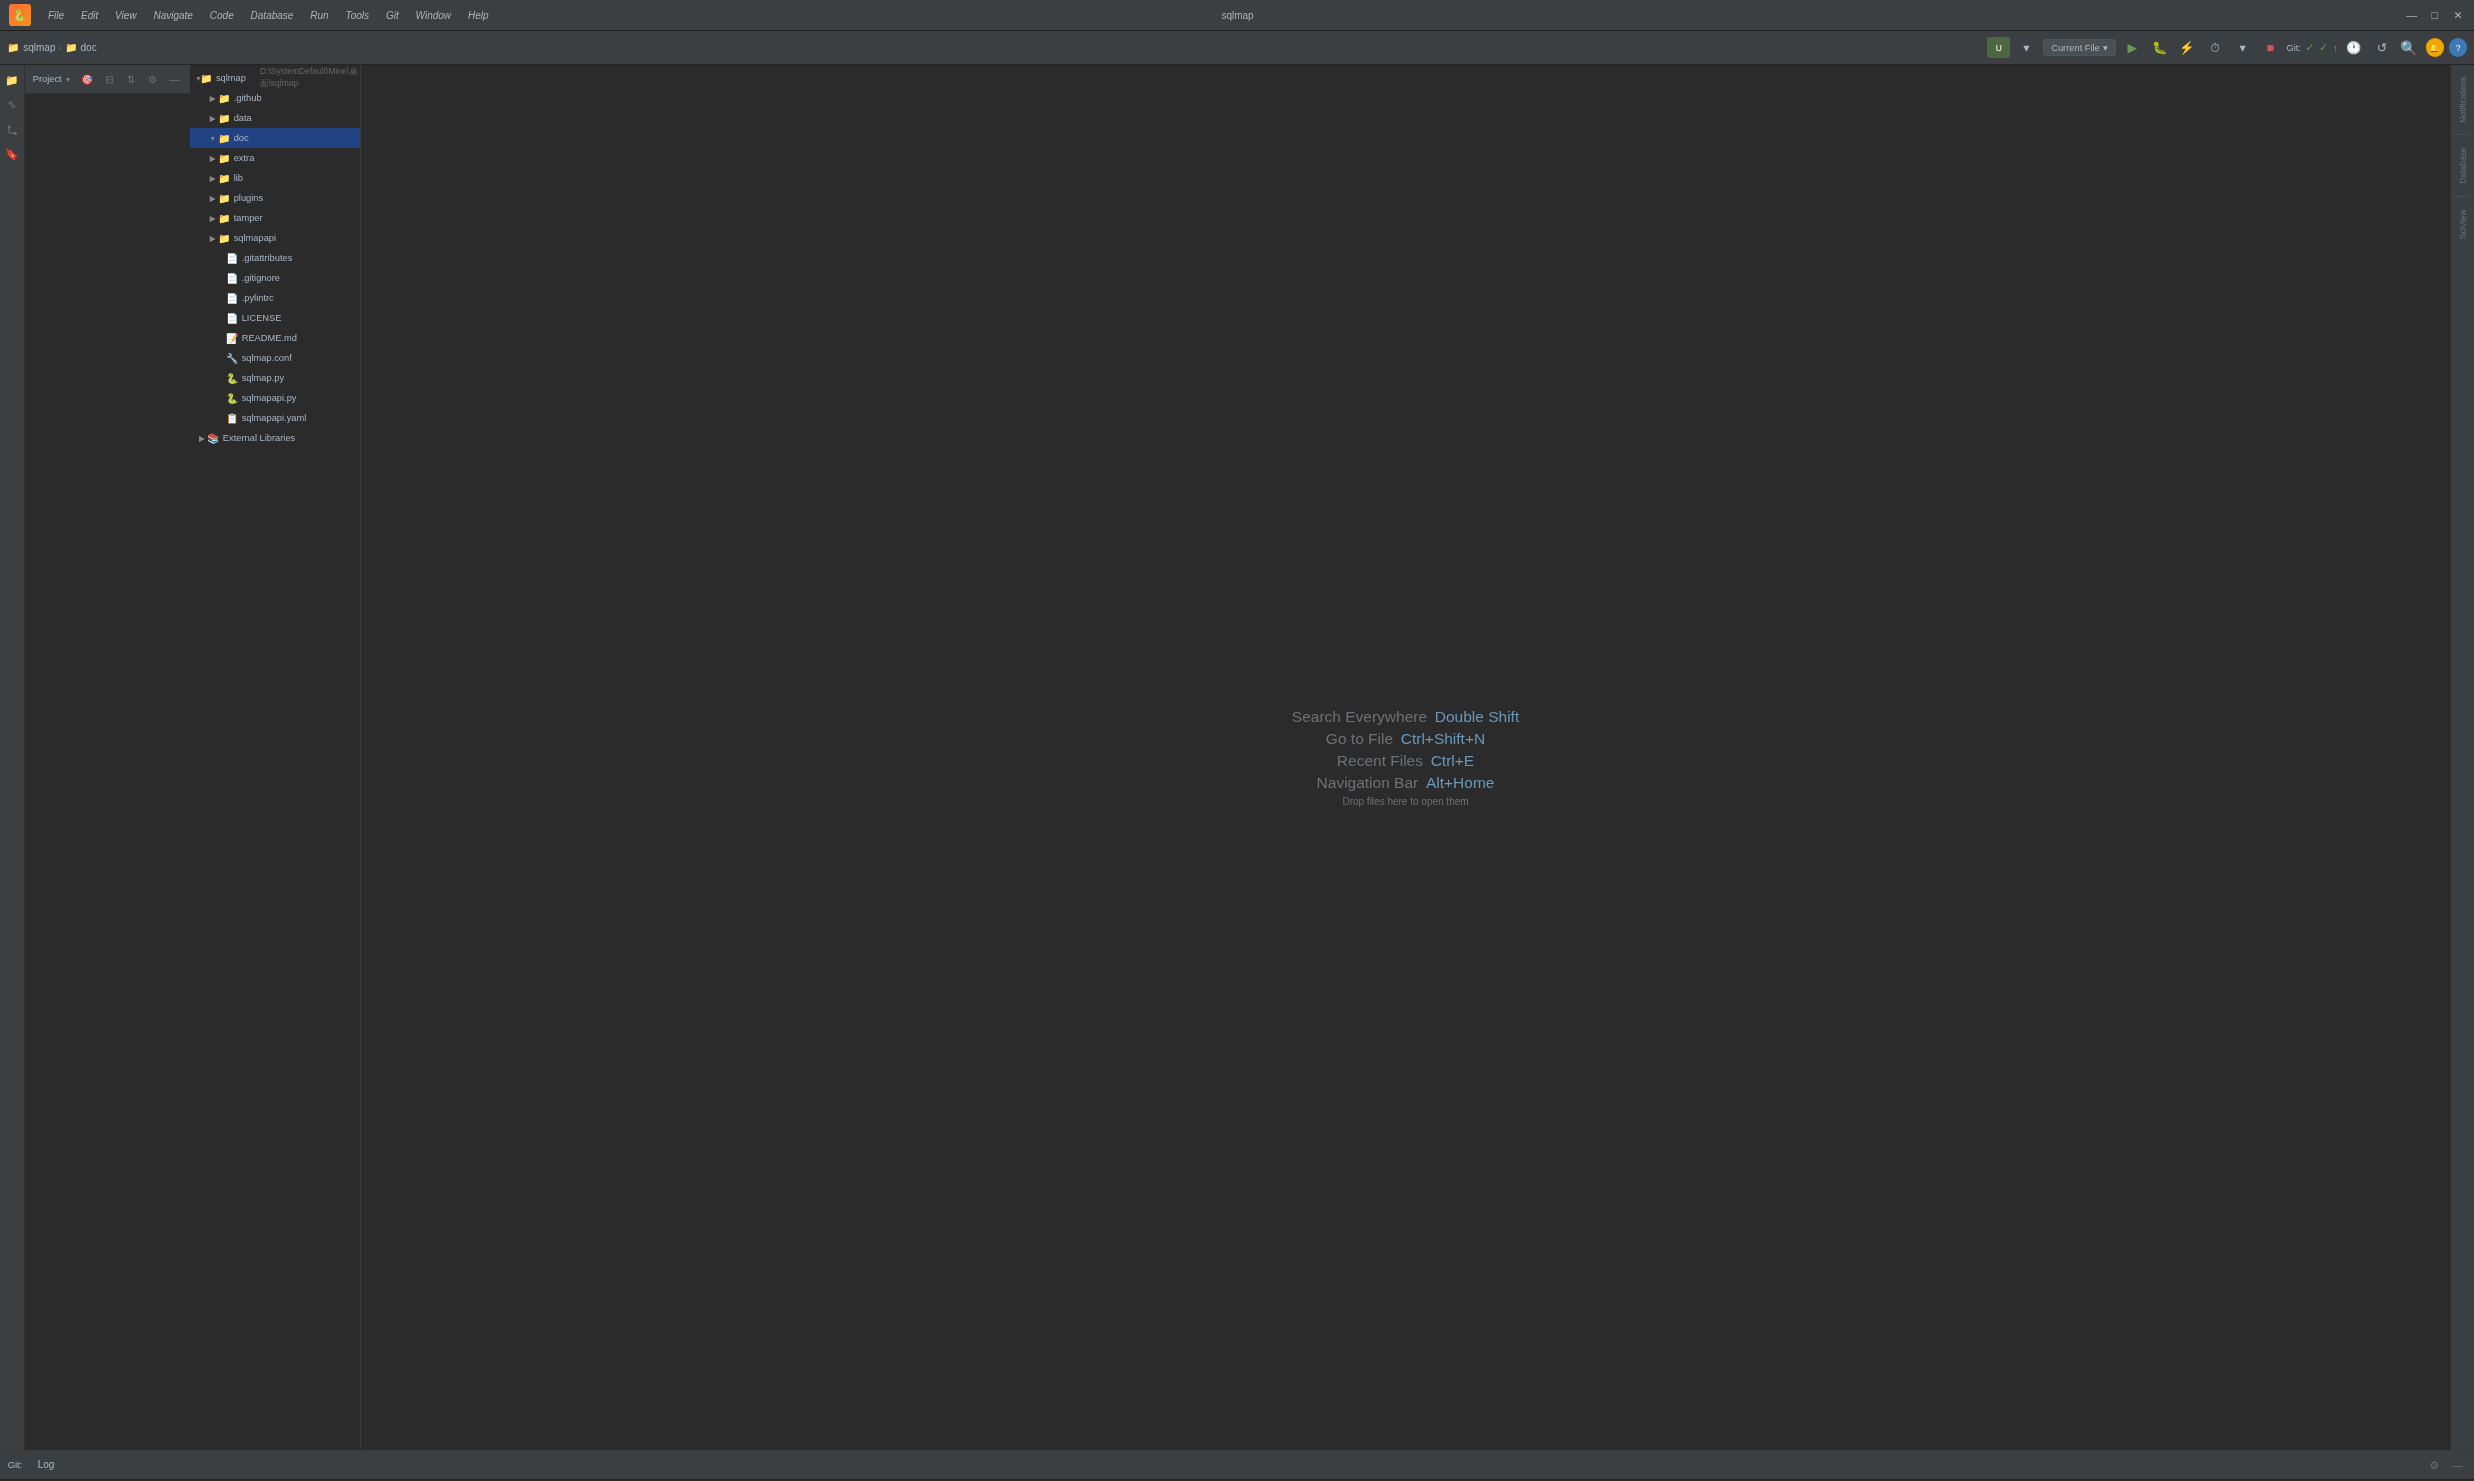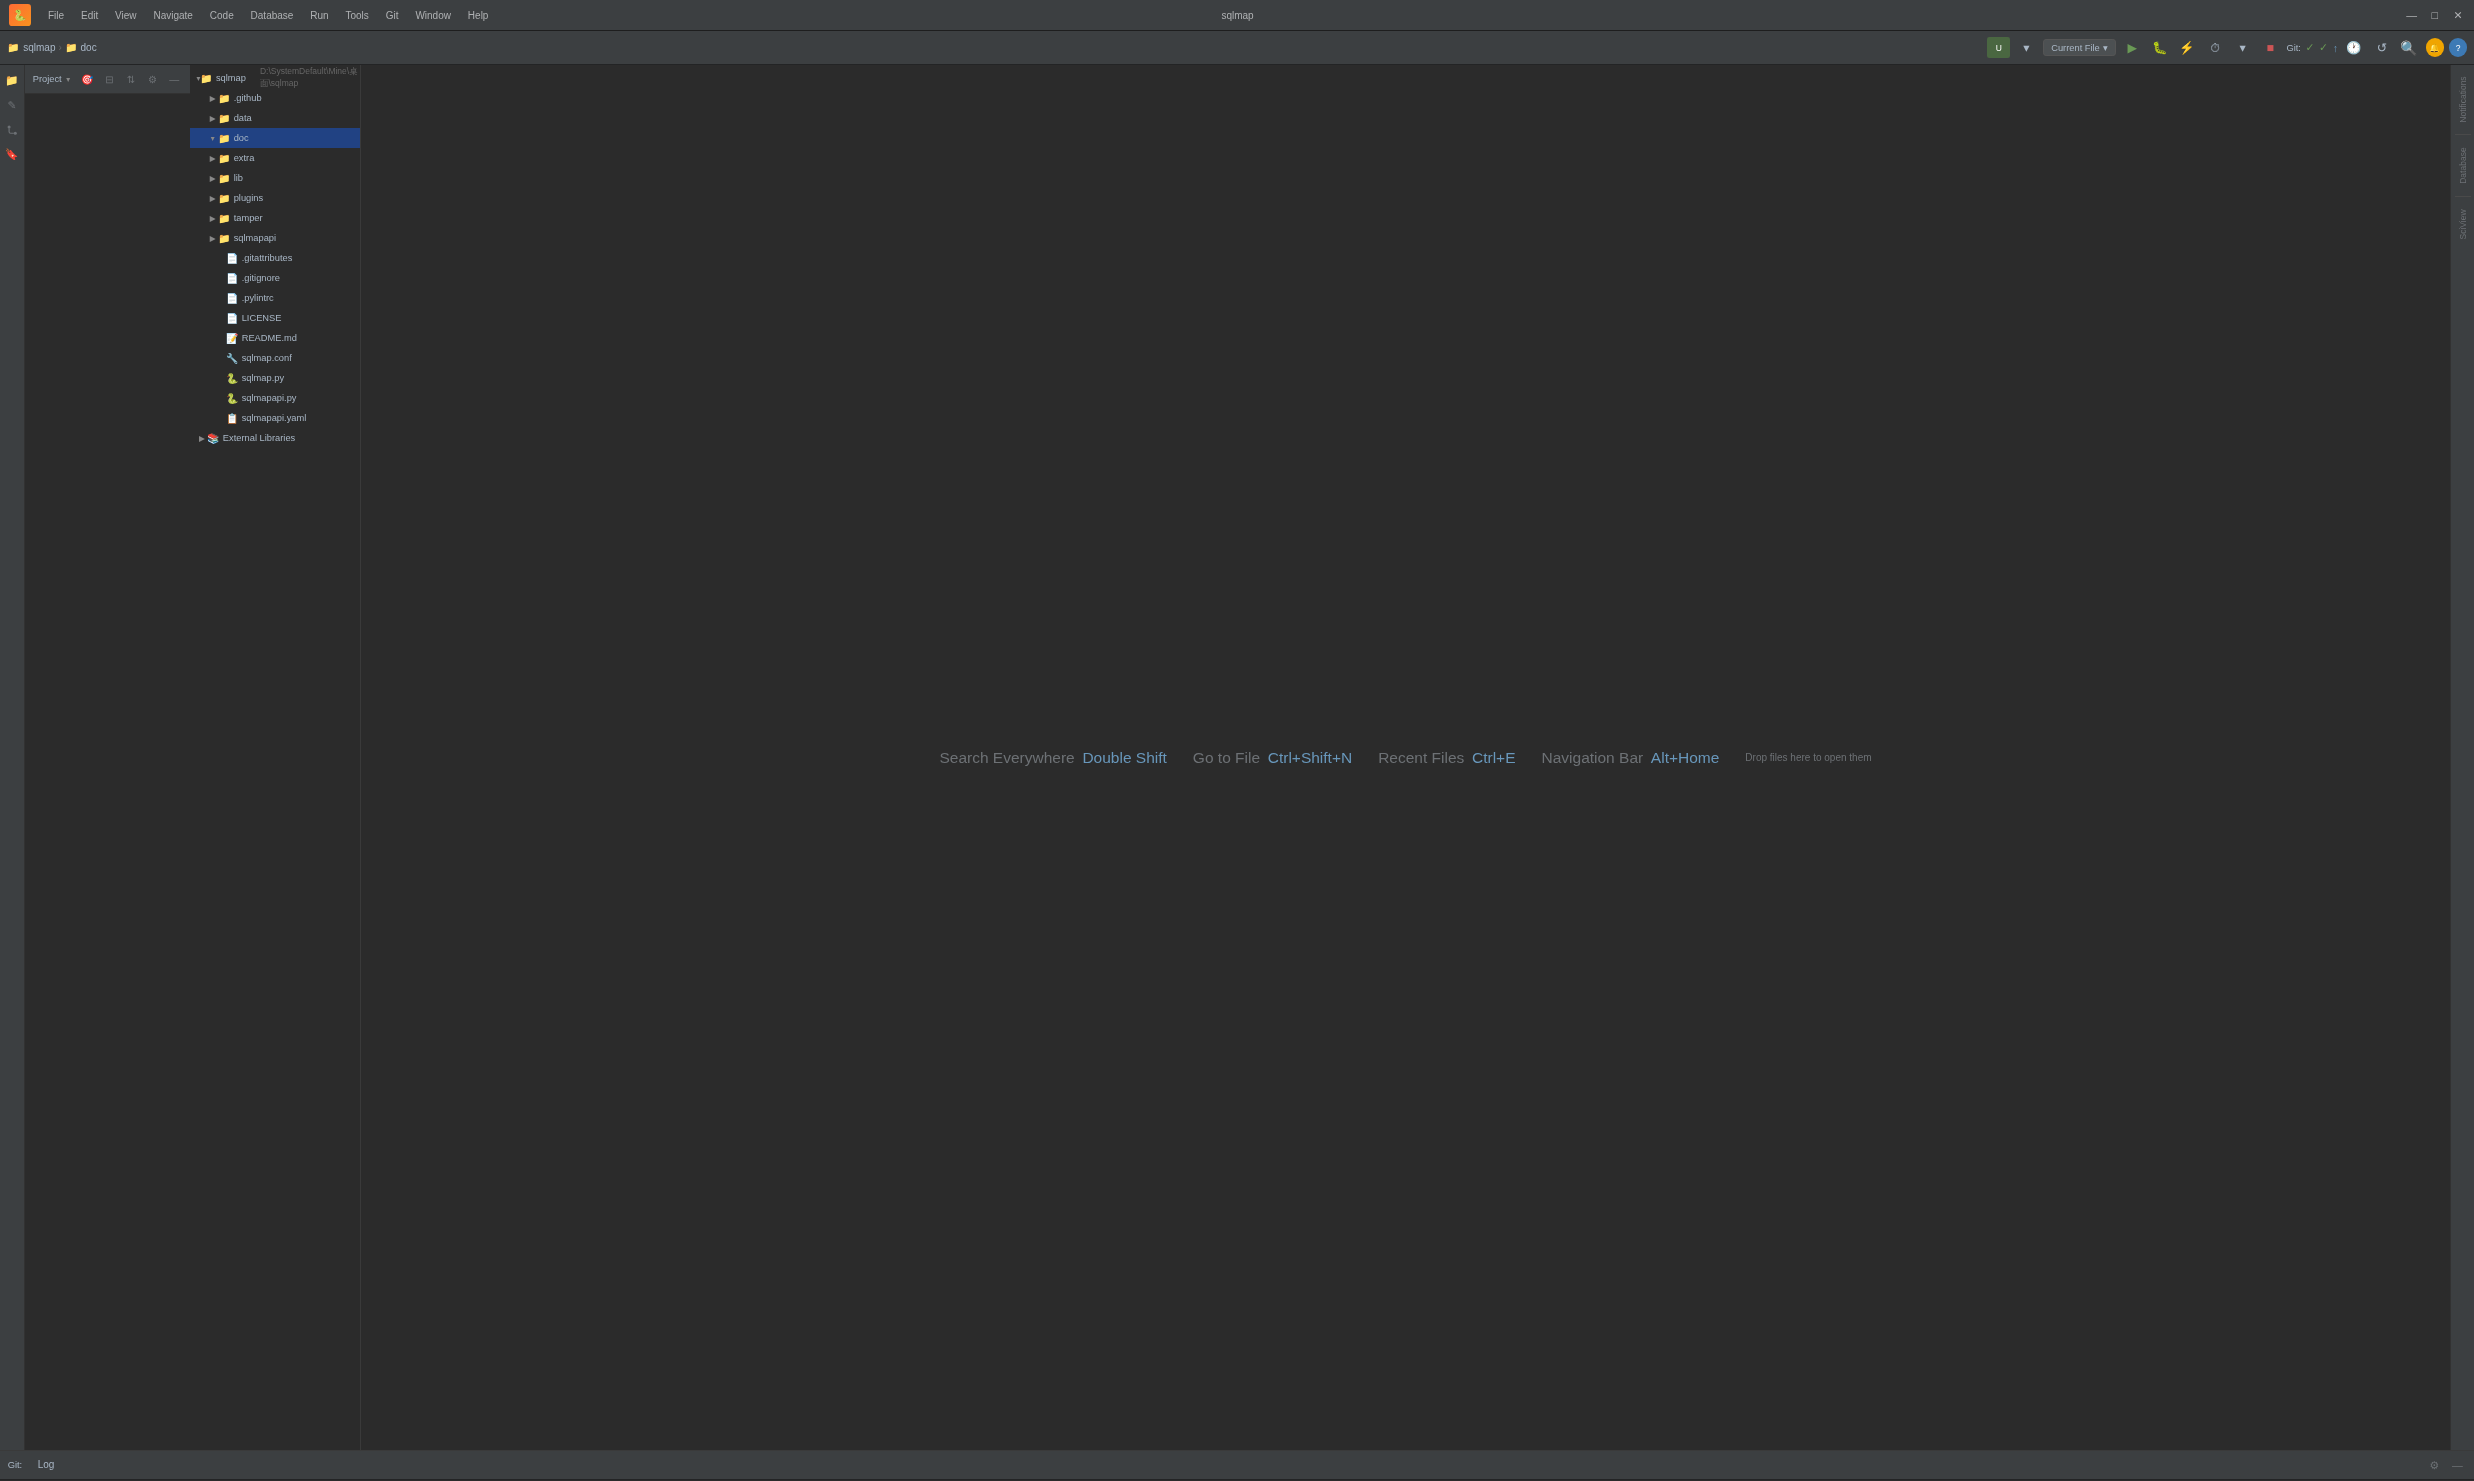--- a/index.html
+++ b/index.html
@@ -36,20 +36,21 @@
     .menu-items {
       display: flex;
       gap: 1.5px;
     }
     .menu-item {
       padding: 3.1px 7.7px;
       color: #afb1b3;
       cursor: pointer;
       border-radius: 2.3px;
       font-size: 10px;
+      font-style: italic;
     }
     .title-center {
       position: absolute;
       left: 50%;
       transform: translateX(-50%);
       color: #afb1b3;
       font-size: 10px;
     }
     .window-controls {
       margin-left: auto;
@@ -191,24 +192,24 @@
     .conf-icon { color: #8888cc; }
     .md-icon { color: #6897bb; }
     .git-file-icon { color: #cc9966; }
     .yaml-icon { color: #cc7832; }
 
     
     .editor-area {
       flex: 1;
       background: #2b2b2b;
       display: flex;
-      flex-direction: row;
+      flex-direction: column;
       align-items: center;
       justify-content: center;
-      gap: 26px;
+      gap: 4px;
     }
     .editor-hint {
       display: flex;
       align-items: baseline;
       gap: 7.7px;
       font-size: 15.5px;
       color: #6d7175;
     }
     .editor-hint-key {
       color: #6897bb;

